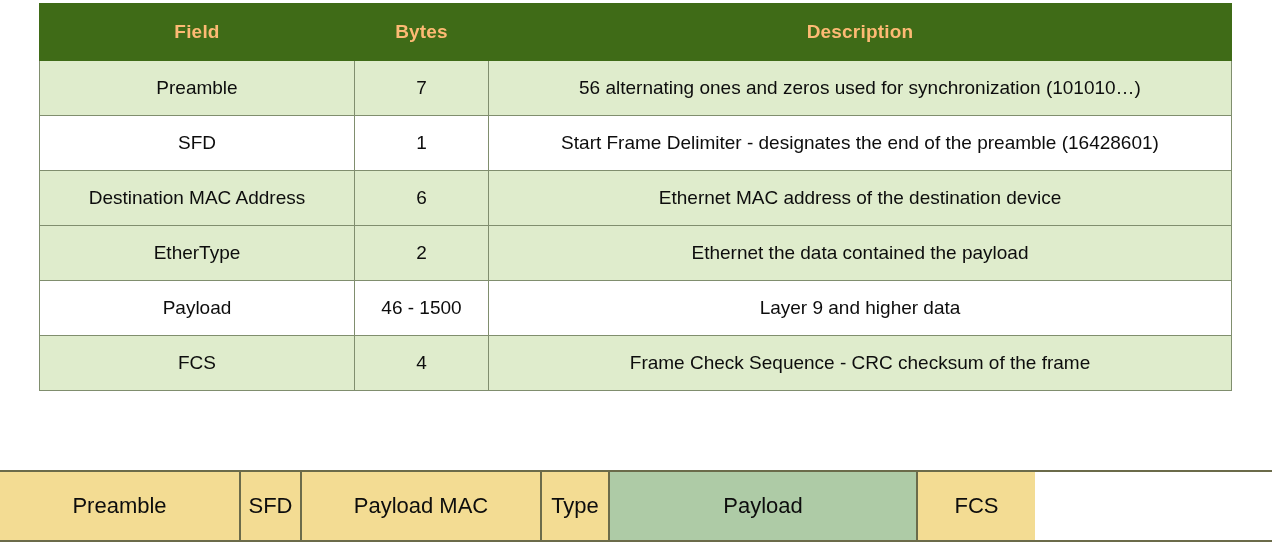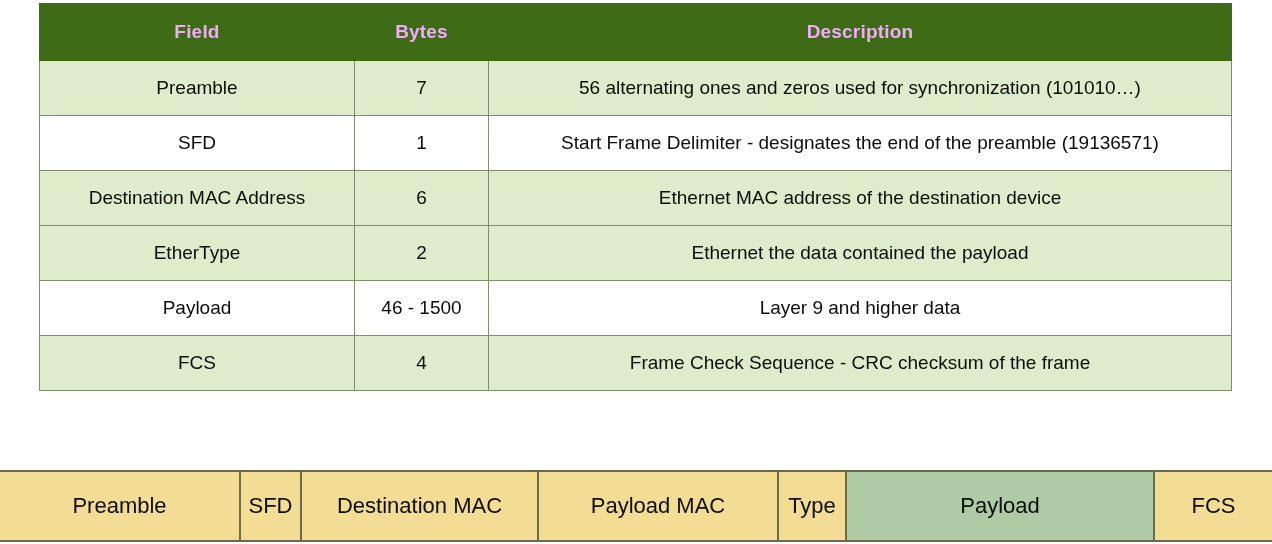--- a/index.html
+++ b/index.html
@@ -27,21 +27,21 @@
   }
   #field-table td, #field-table th {
     border: 1px solid #808e6e;
     padding: 0;
     text-align: center;
     vertical-align: middle;
   }
 
   #field-table thead th {
     background: #3f6b17;
-    color: #f0abfc;
+    color: #fdba74;
     font-size: 19px;
     font-weight: bold;
     height: 56px;
     border-color: #3f6b17;
     letter-spacing: .2px;
   }
   #field-table thead th.sep-left { border-left: 1px solid #1e3a08; }
 
   #field-table tbody td {
     font-size: 19px;
@@ -101,21 +101,21 @@
   </thead>
   <tbody id="table-body">
       <tr class="tint">
         <td>Preamble</td>
         <td>7</td>
         <td>56 alternating ones and zeros used for synchronization (101010…)</td>
       </tr>
       <tr class="plain">
         <td>SFD</td>
         <td>1</td>
-        <td>Start Frame Delimiter - designates the end of the preamble (19136571)</td>
+        <td>Start Frame Delimiter - designates the end of the preamble (16428601)</td>
       </tr>
       <tr class="tint">
         <td>Destination MAC Address</td>
         <td>6</td>
         <td>Ethernet MAC address of the destination device</td>
       </tr>
       <tr class="tint">
         <td>EtherType</td>
         <td>2</td>
         <td>Ethernet the data contained the payload</td>
@@ -129,18 +129,17 @@
         <td>FCS</td>
         <td>4</td>
         <td>Frame Check Sequence - CRC checksum of the frame</td>
       </tr>
     </tbody>
 </table>
 
 <div id="frame-strip">
     <div class="frame-seg" style="width: 241px; flex: 0 0 241px;">Preamble</div>
     <div class="frame-seg" style="width: 61px; flex: 0 0 61px;">SFD</div>
-    <div class="frame-seg" style="width: 237px; flex: 0 0 237px;">Destination MAC</div>
     <div class="frame-seg" style="width: 240px; flex: 0 0 240px;">Payload MAC</div>
     <div class="frame-seg" style="width: 68px; flex: 0 0 68px;">Type</div>
     <div class="frame-seg payload" style="width: 308px; flex: 0 0 308px;">Payload</div>
     <div class="frame-seg" style="width: 117px; flex: 0 0 117px;">FCS</div>
   </div>
 
 </body></html>

